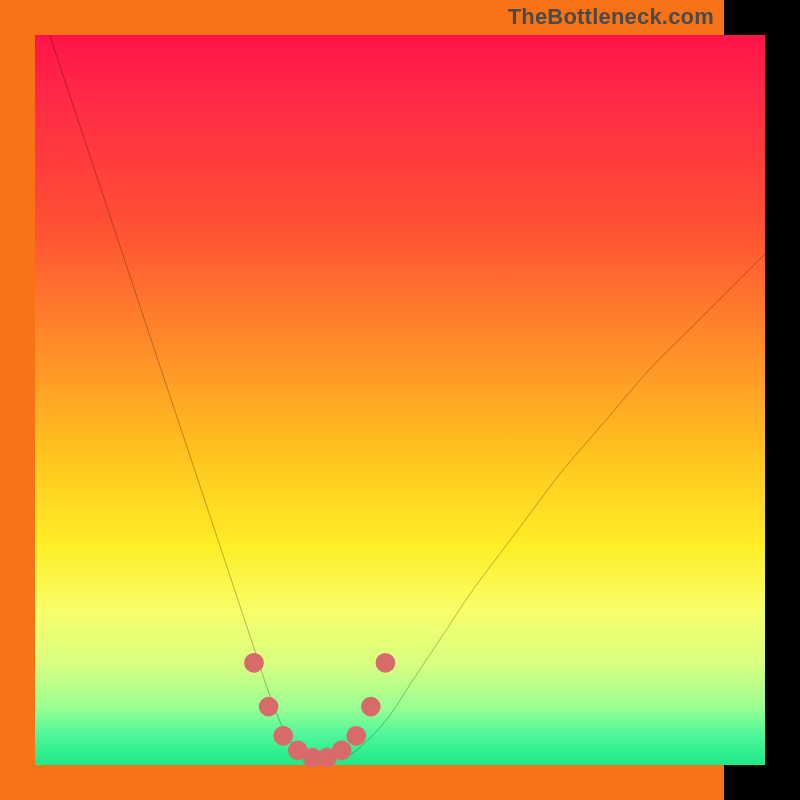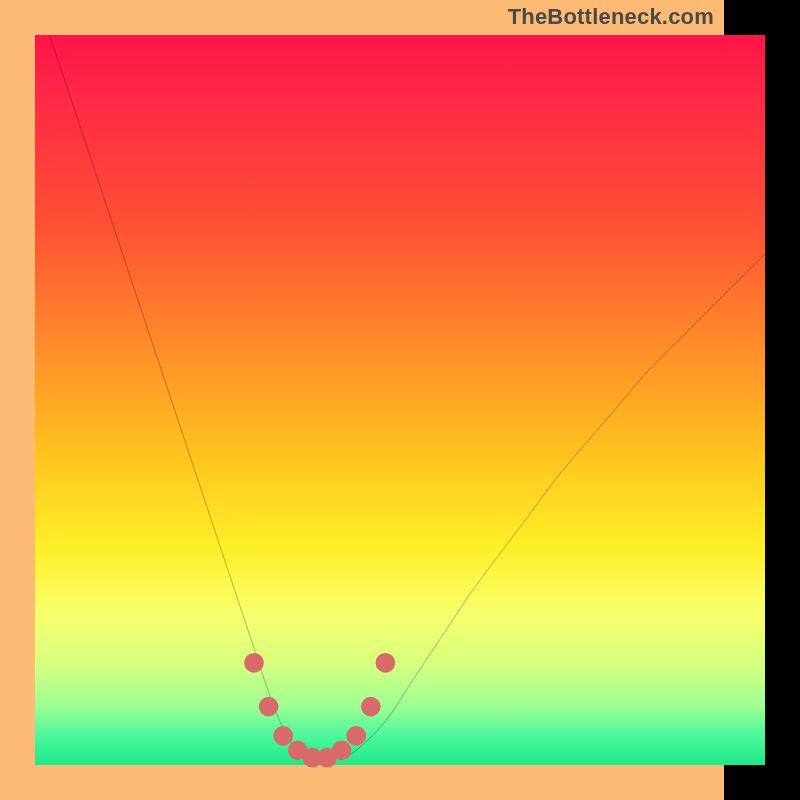--- a/index.html
+++ b/index.html
@@ -1,21 +1,21 @@
 <!DOCTYPE html>
 <html><head>
 <meta charset="utf-8">
 <style>
   * { margin: 0; padding: 0; box-sizing: border-box; }
   html, body { width: 800px; height: 800px; overflow: hidden; background: #000; }
   .frame {
     position: relative;
     width: 724px;
     height: 800px;
-    background: #fdba74;
+    background: #f97316;
   }
   .watermark {
     position: absolute;
     top: 4px;
     right: 10px;
     font-family: Arial, Helvetica, sans-serif;
     font-size: 22px;
     font-weight: 600;
     color: #4a4a4a;
     letter-spacing: 0.2px;

